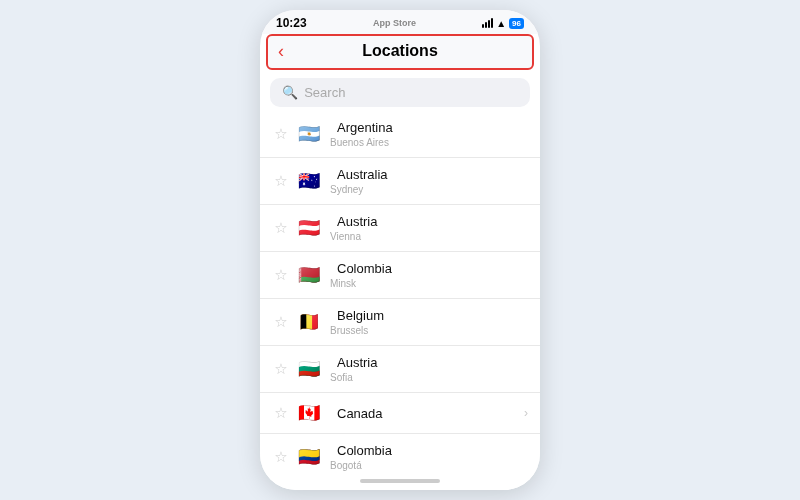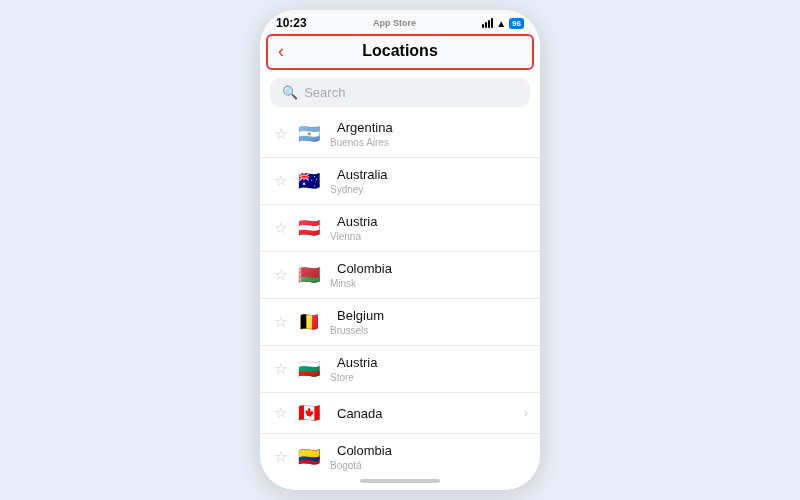--- a/index.html
+++ b/index.html
@@ -211,21 +211,21 @@
         <div class="country-name">Belgium</div>
         <div class="city-name">Brussels</div>
       </div>
 
     </div>
       <div class="list-item">
       <span class="star-icon">☆</span>
       <span class="flag-emoji">🇧🇬</span>
       <div class="country-info">
         <div class="country-name">Austria</div>
-        <div class="city-name">Store</div>
+        <div class="city-name">Sofia</div>
       </div>
 
     </div>
       <div class="list-item">
       <span class="star-icon">☆</span>
       <span class="flag-emoji">🇨🇦</span>
       <div class="country-info">
         <div class="country-name">Canada</div>
 
       </div>

